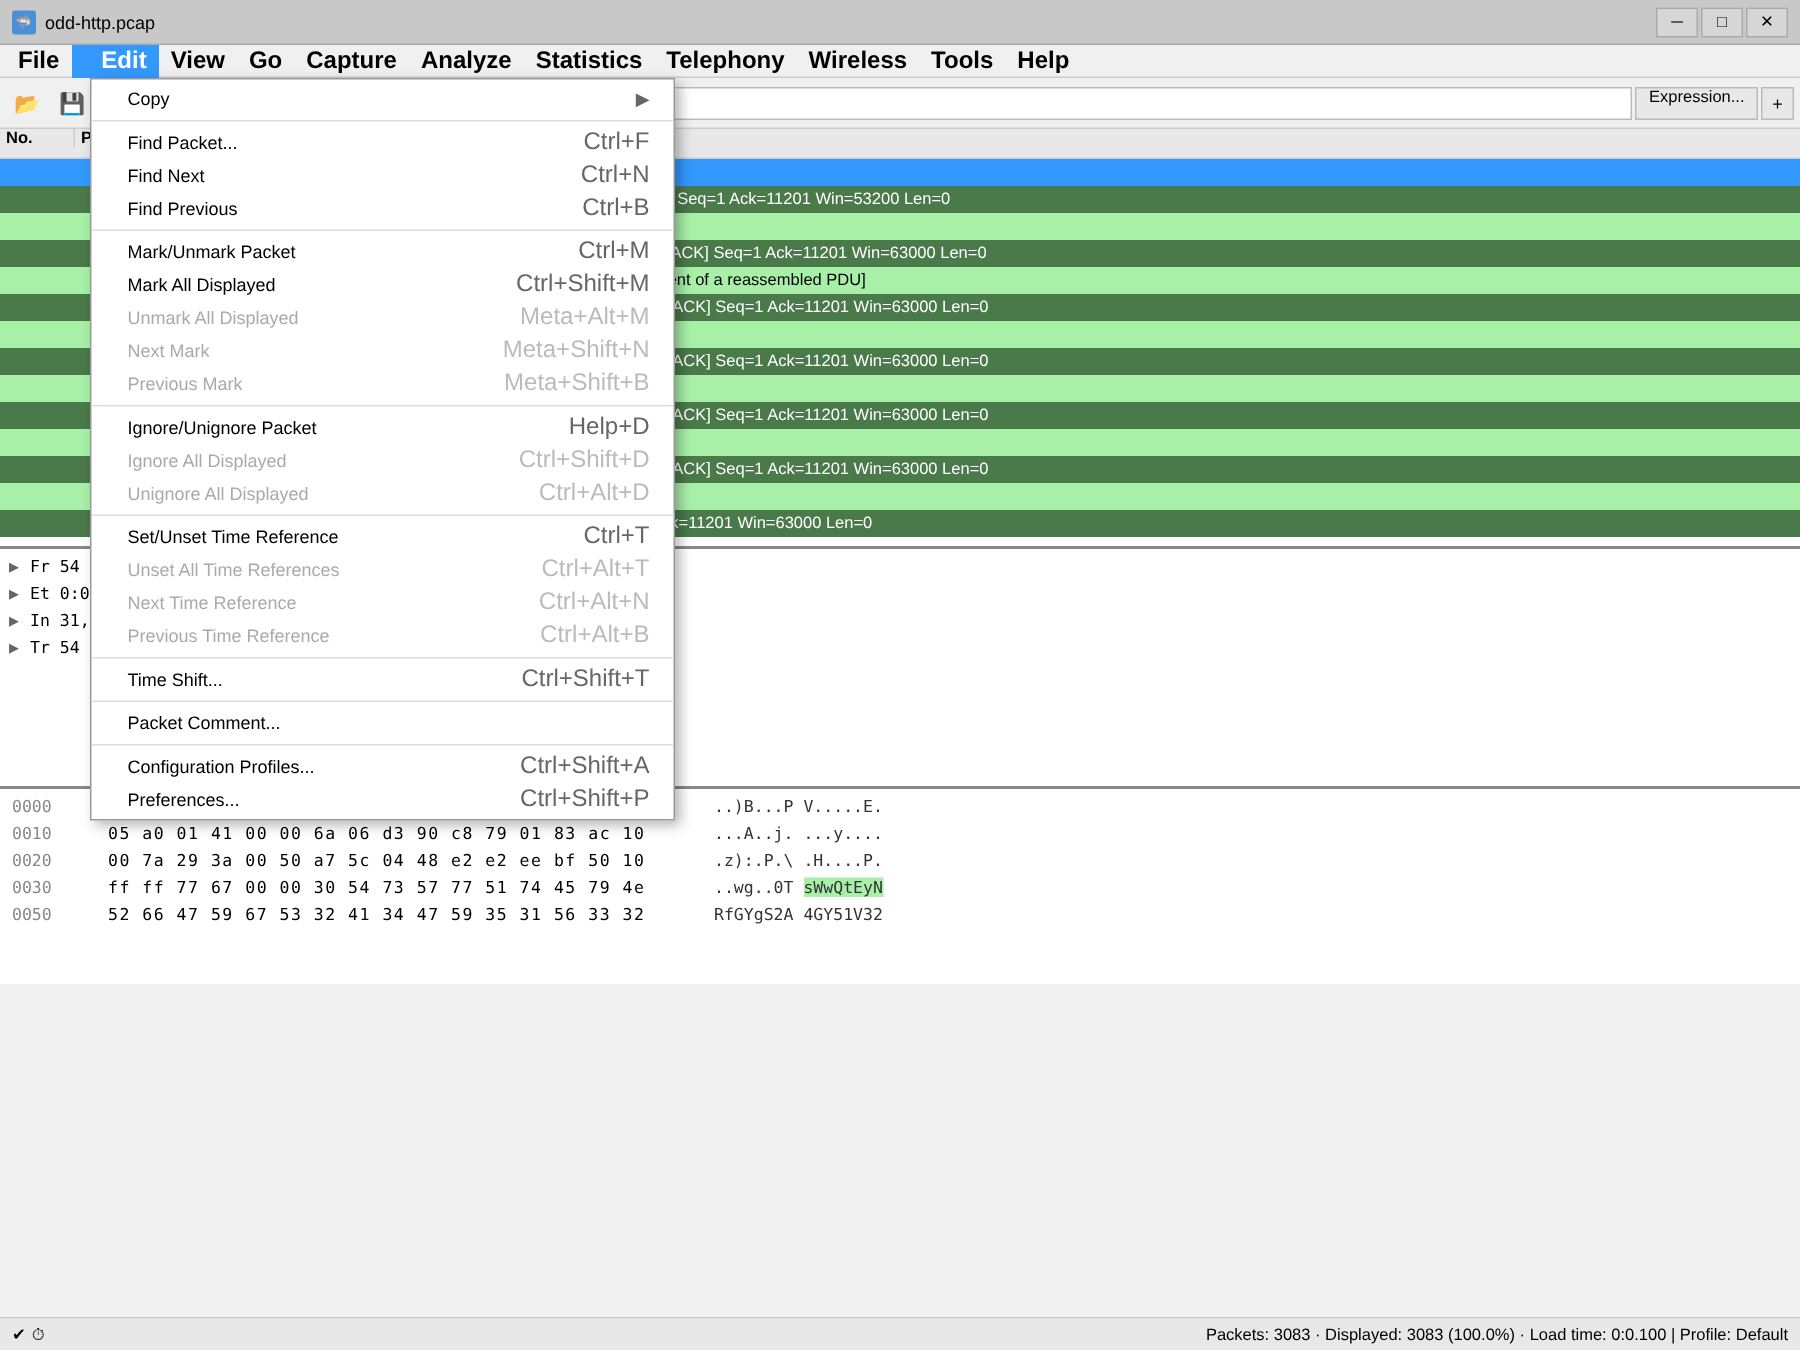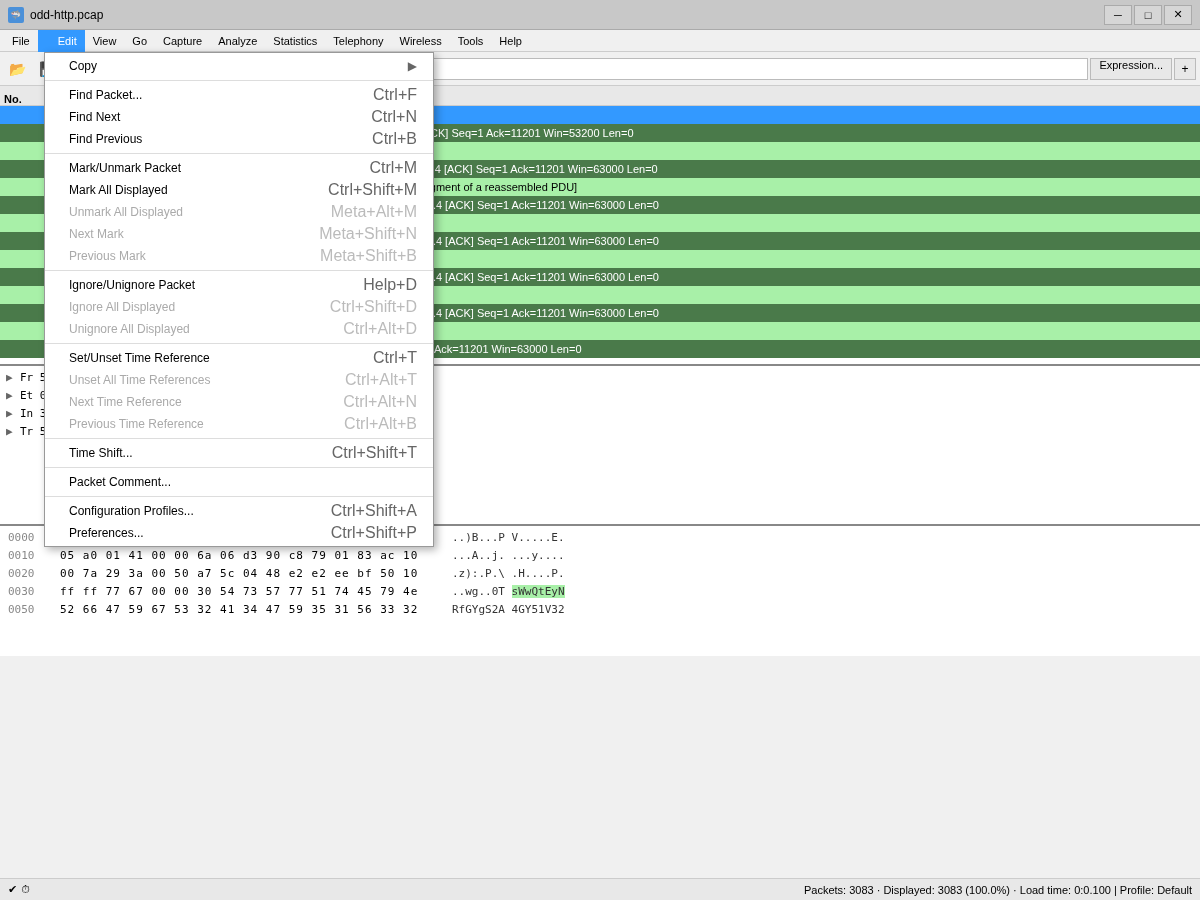--- a/index.html
+++ b/index.html
@@ -25,24 +25,25 @@
       background: #f0f0f0;
       height: 22px;
       display: flex;
       align-items: center;
       border-bottom: 1px solid #ccc;
       padding: 0 4px;
     }
     .menu-item {
       padding: 2px 8px;
       cursor: pointer;
-      font-size: 11px;
-      height: 22px;
-      display: flex;
-      align-items: center;
+      font-size: 16px;
+      height: 22px;
+      display: flex;
+      align-items: center;
+      font-weight: bold;
     }
     .menu-item:hover, .menu-item.active { background: #3399ff; color: white; }
 
     
     .toolbar {
       background: #f0f0f0;
       height: 34px;
       display: flex;
       align-items: center;
       padding: 0 4px;
@@ -97,21 +98,21 @@
       overflow: hidden;
       border-bottom: 2px solid #888;
     }
     .packet-list-header {
       display: flex;
       background: #e8e8e8;
       border-bottom: 1px solid #ccc;
       font-size: 11px;
       font-weight: bold;
       height: 20px;
-      align-items: flex-end;
+      align-items: flex-start;
     }
     .col-no { width: 50px; padding: 0 4px; border-right: 1px solid #ccc; min-width: 50px; }
     .col-proto { width: 80px; padding: 0 4px; border-right: 1px solid #ccc; min-width: 80px; text-align: center; }
     .col-len { width: 70px; padding: 0 4px; border-right: 1px solid #ccc; min-width: 70px; text-align: right; }
     .col-info { flex: 1; padding: 0 4px; }
 
     .packet-row {
       display: flex;
       font-size: 11px;
       height: 18px;
@@ -147,21 +148,21 @@
       background: white;
       overflow: hidden;
       font-family: monospace;
       font-size: 11px;
       padding: 2px 8px;
     }
     .hex-row {
       display: flex;
       height: 18px;
       align-items: center;
-      gap: 12px;
+      gap: 24px;
     }
     .hex-offset { color: #888; width: 40px; }
     .hex-bytes { width: 380px; letter-spacing: 1px; }
     .hex-ascii { color: #333; }
     .hex-ascii span.highlight { background: #a8f0a8; }
 
     
     .status-bar {
       position: absolute;
       bottom: 0;
@@ -175,21 +176,21 @@
       padding: 0 8px;
       font-size: 11px;
       justify-content: space-between;
     }
     .status-icons { display: flex; align-items: center; gap: 4px; }
 
     
     .dropdown-overlay {
       position: absolute;
       top: 52px;
-      left: 44px;
+      left: 60px;
       width: 390px;
       background: white;
       border: 1px solid #999;
       box-shadow: 3px 3px 8px rgba(0,0,0,0.3);
       z-index: 1000;
       padding: 2px 0;
     }
     .menu-separator { height: 1px; background: #ddd; margin: 3px 0; }
     .dropdown-item {
       display: flex;

